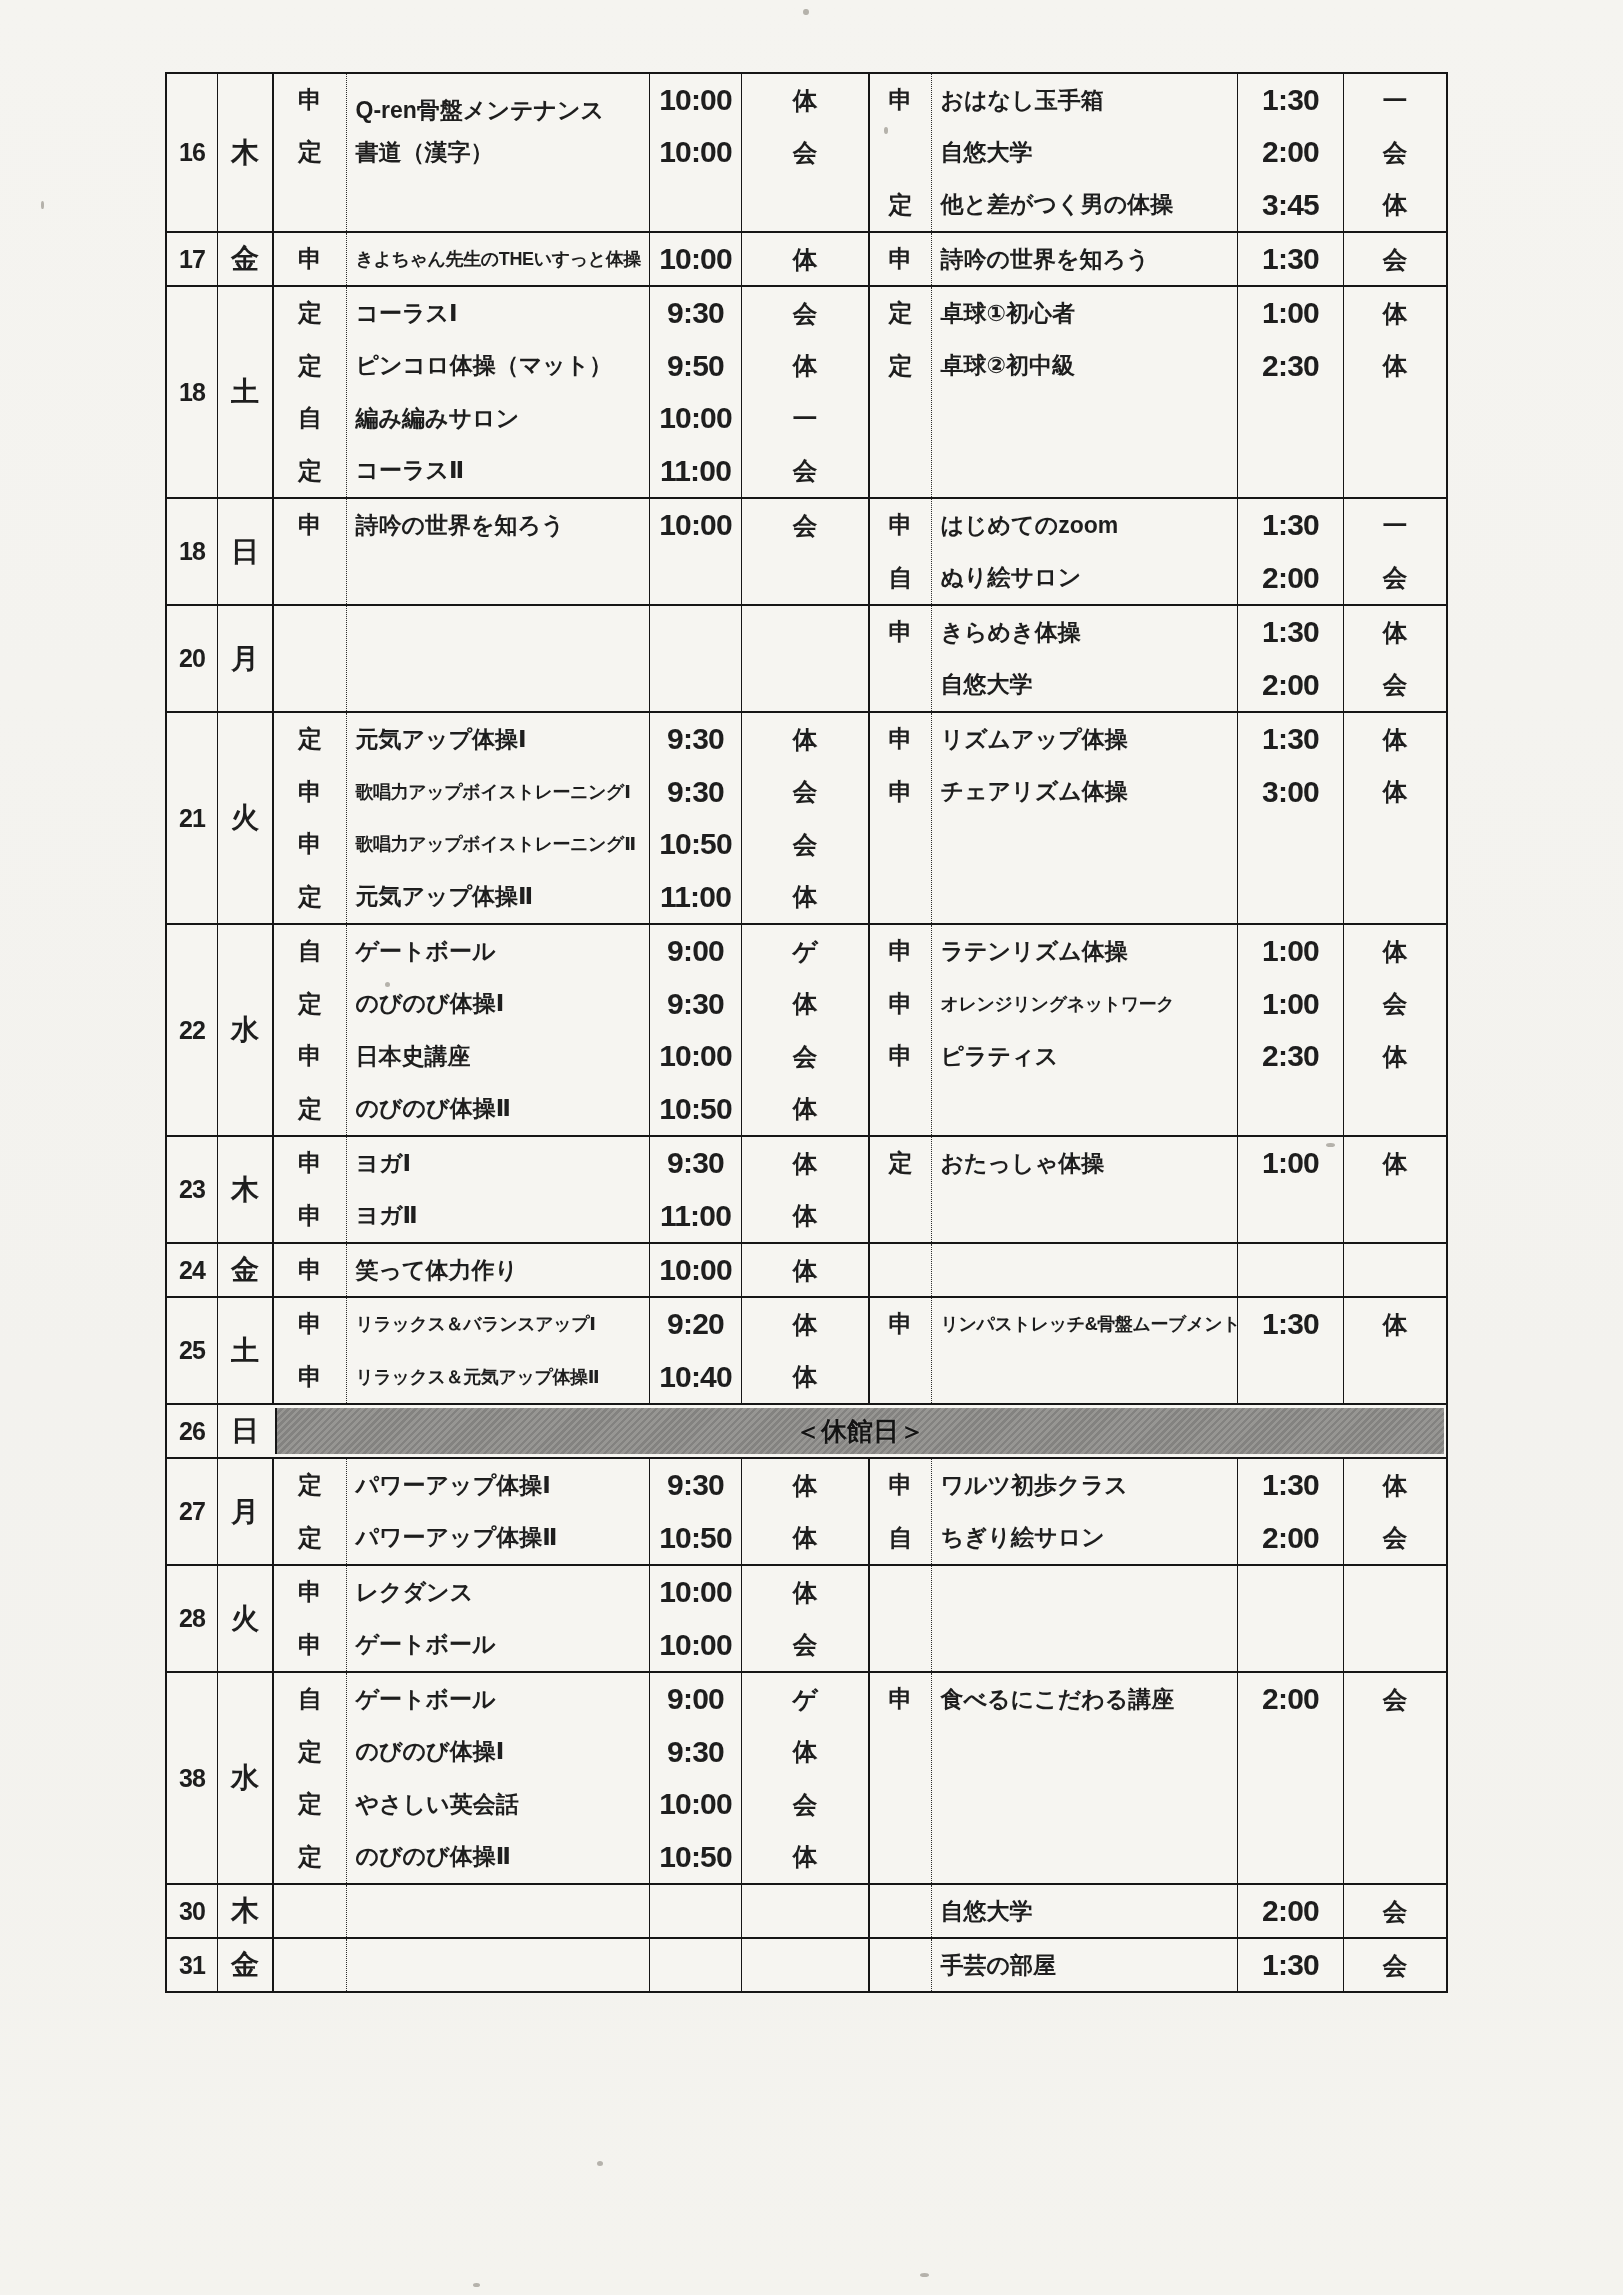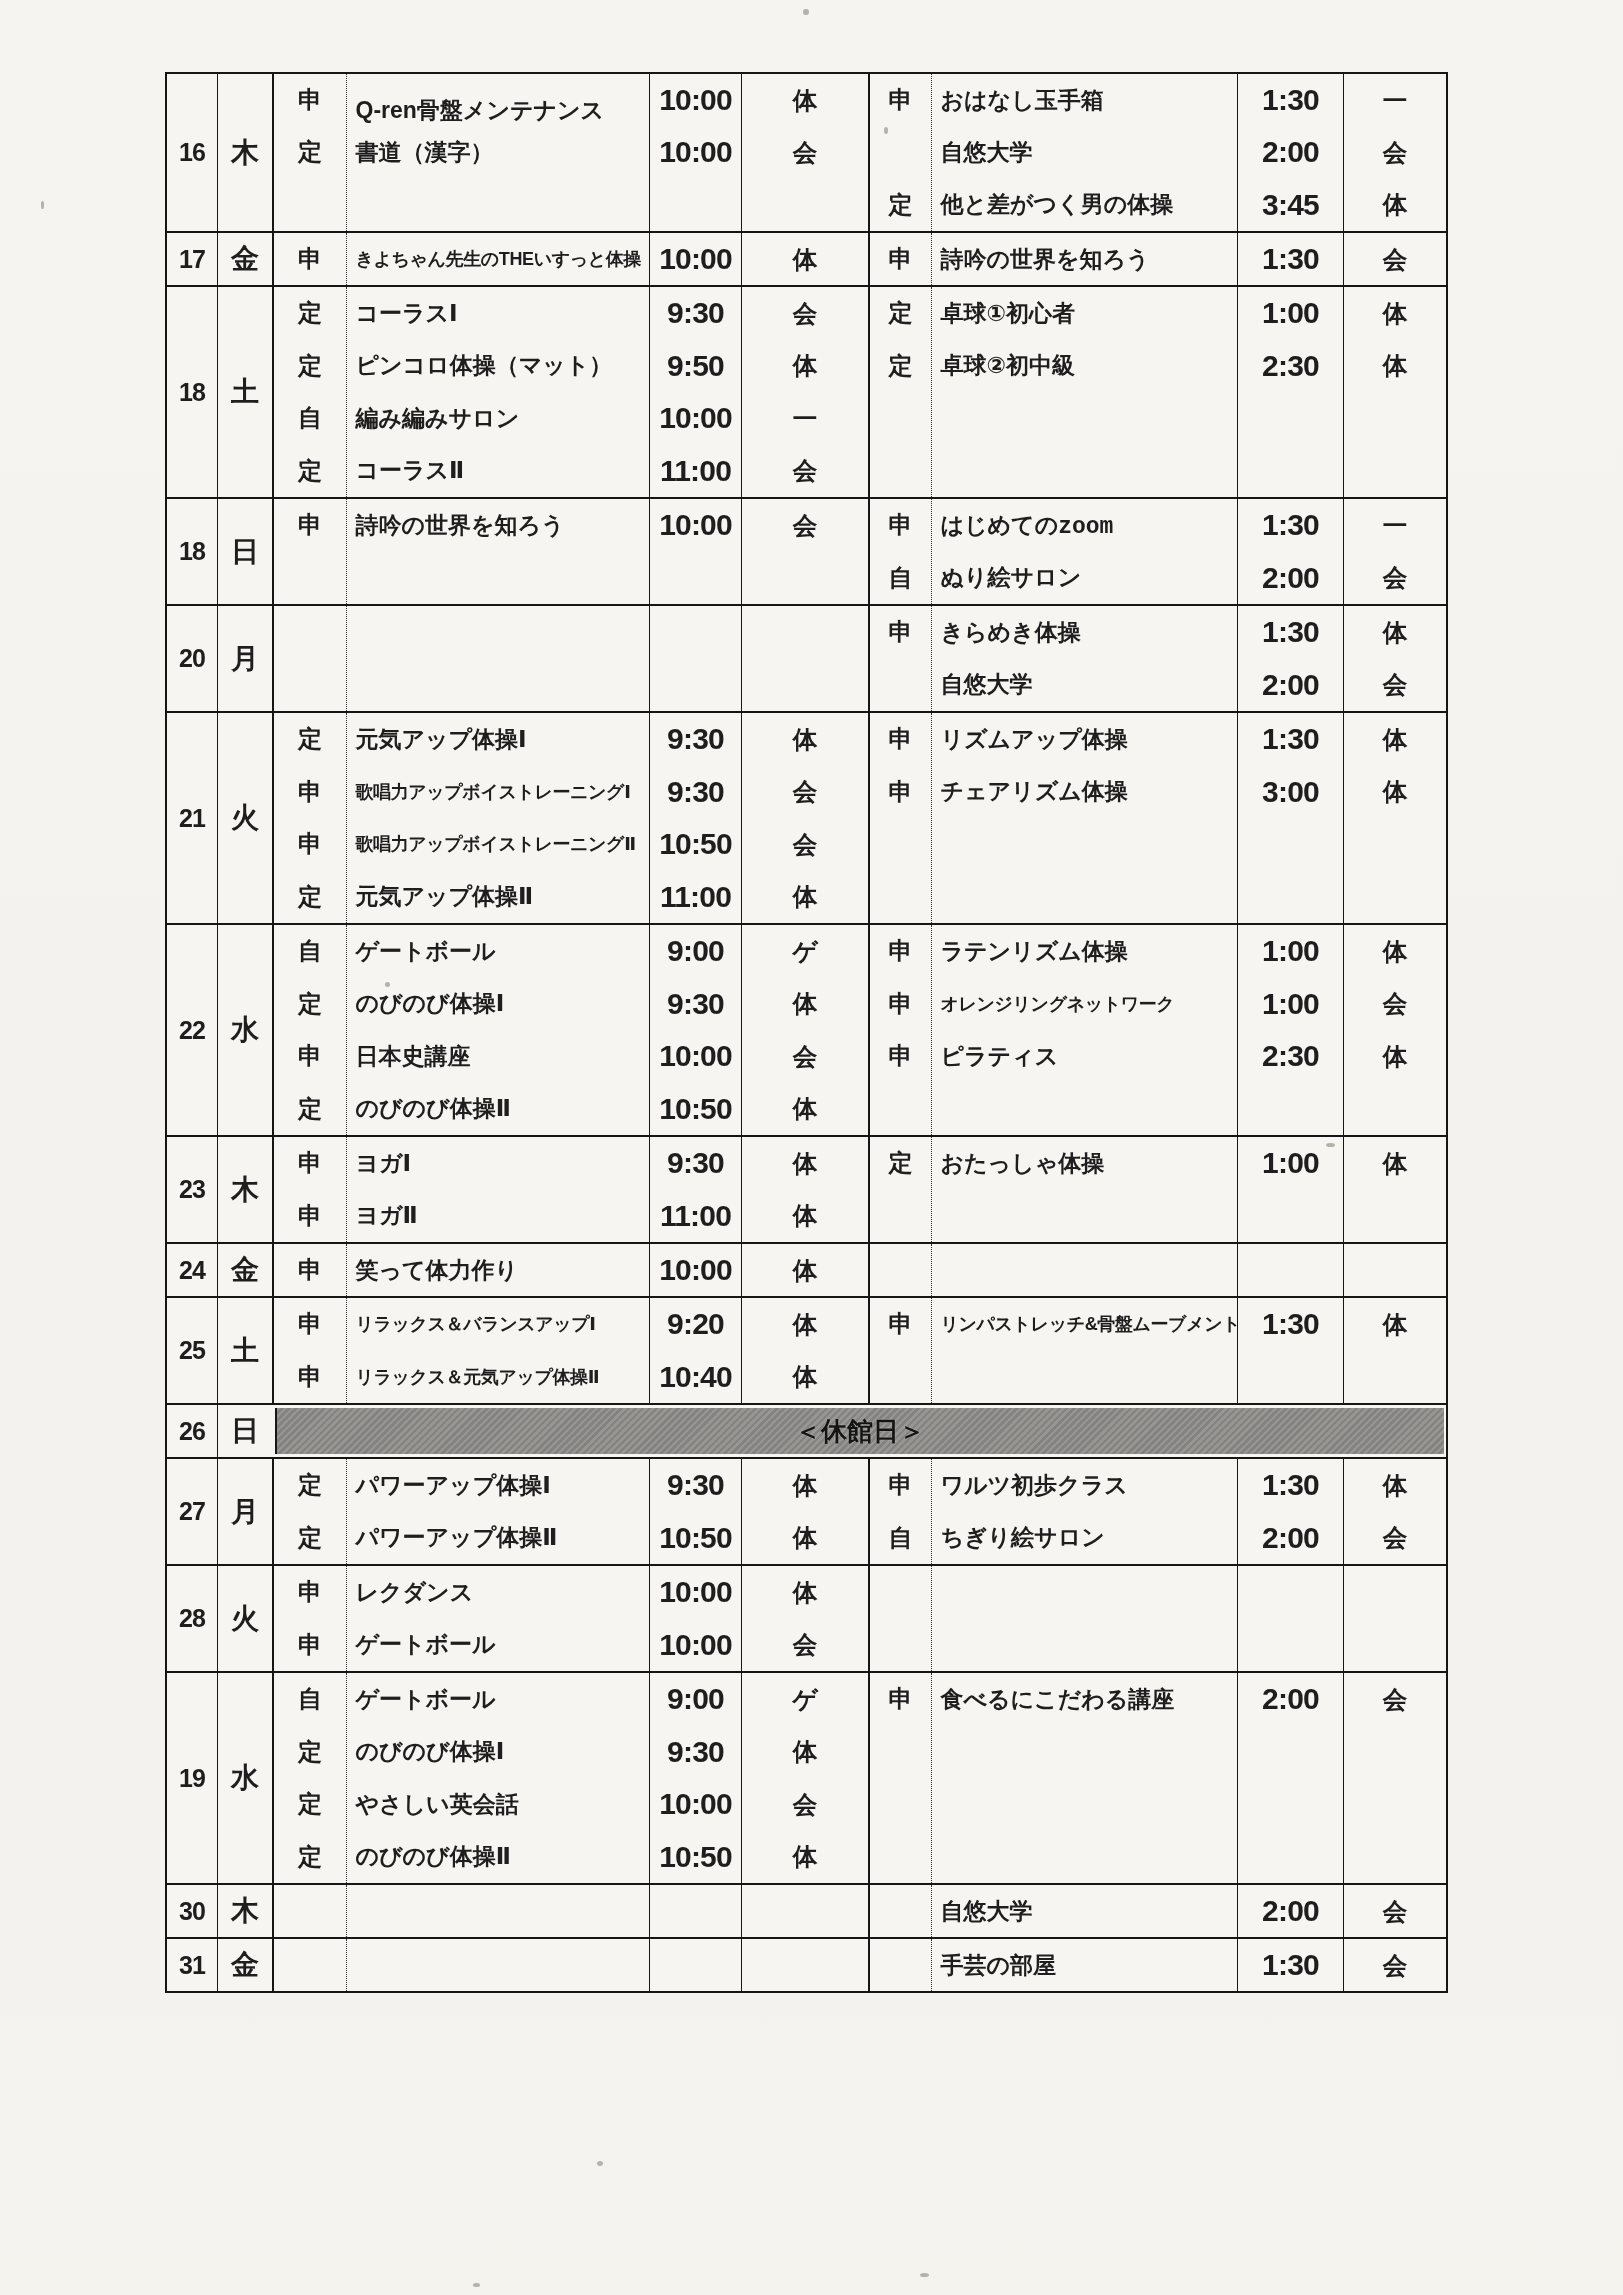--- a/index.html
+++ b/index.html
@@ -176,21 +176,21 @@
         <div class="col lt" style="grid-template-rows: repeat(2, 1fr);">
           <div class="slot t" style="grid-row: 1;">10:00</div>
         </div>
         <div class="col ll" style="grid-template-rows: repeat(2, 1fr);">
           <div class="slot l" style="grid-row: 1;">会</div>
         </div>
         <div class="col rm" style="grid-template-rows: repeat(2, 1fr);">
           <div class="slot m" style="grid-row: 1;">申</div>
           <div class="slot m" style="grid-row: 2;">自</div>
         </div>
-        <div class="col ra" style="grid-template-rows: repeat(2, 1fr); font-family: Liberation Mono, monospace;">
+        <div class="col ra" style="grid-template-rows: repeat(2, 1fr);">
           <div class="slot a" style="grid-row: 1;">はじめてのzoom</div>
           <div class="slot a" style="grid-row: 2;">ぬり絵サロン</div>
         </div>
         <div class="col rt" style="grid-template-rows: repeat(2, 1fr);">
           <div class="slot t" style="grid-row: 1;">1:30</div>
           <div class="slot t" style="grid-row: 2;">2:00</div>
         </div>
         <div class="col rl" style="grid-template-rows: repeat(2, 1fr);">
           <div class="slot l" style="grid-row: 1;">一</div>
           <div class="slot l" style="grid-row: 2;">会</div>
@@ -455,21 +455,21 @@
         <div class="col ll" style="grid-template-rows: repeat(2, 1fr);">
           <div class="slot l" style="grid-row: 1;">体</div>
           <div class="slot l" style="grid-row: 2;">会</div>
         </div>
         <div class="col rm" style="grid-template-rows: repeat(2, 1fr);"></div>
         <div class="col ra" style="grid-template-rows: repeat(2, 1fr);"></div>
         <div class="col rt" style="grid-template-rows: repeat(2, 1fr);"></div>
         <div class="col rl" style="grid-template-rows: repeat(2, 1fr);"></div>
       </div>
       <div class="row" style="height: 210px;">
-        <div class="c date">19</div>
+        <div class="c date">38</div>
         <div class="c day">水</div>
         <div class="col lm" style="grid-template-rows: repeat(4, 1fr);">
           <div class="slot m" style="grid-row: 1;">自</div>
           <div class="slot m" style="grid-row: 2;">定</div>
           <div class="slot m" style="grid-row: 3;">定</div>
           <div class="slot m" style="grid-row: 4;">定</div>
         </div>
         <div class="col la" style="grid-template-rows: repeat(4, 1fr);">
           <div class="slot a" style="grid-row: 1;">ゲートボール</div>
           <div class="slot a" style="grid-row: 2;">のびのび体操Ⅰ</div>

